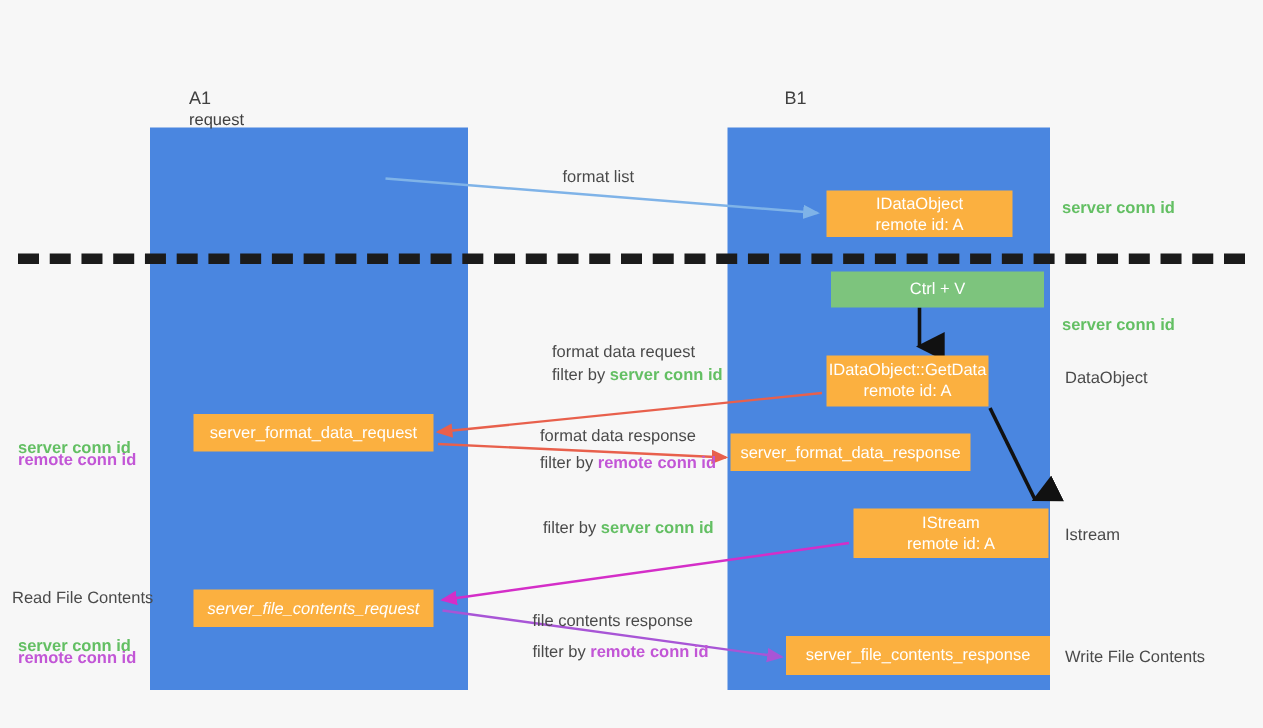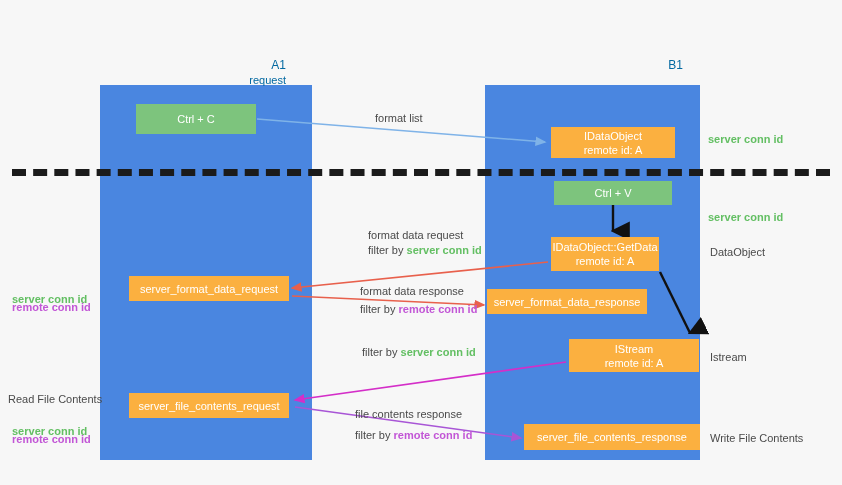--- a/index.html
+++ b/index.html
@@ -28,22 +28,22 @@
     width: 842px;
     text-align: center;
     color: #5a5a5a;
     font-size: 15px;
     line-height: 21px;
   }
 
   
   .col-head {
     position: absolute;
-    text-align: right;
-    color: #0369a1;
+    text-align: left;
+    color: #404040;
     font-size: 12px;
     line-height: 15px;
     width: 160px;
   }
   .col-head .big { font-size: 12px; }
   .col-head .sub { font-size: 11px; }
 
   
   .lane {
     position: absolute;
@@ -156,30 +156,27 @@
 
     <line x1="292" y1="296" x2="484" y2="305" stroke="#e8604c" stroke-width="1.6" marker-end="url(#ah-red)"></line>
 
     <line x1="566" y1="362" x2="295" y2="400" stroke="#d42ec8" stroke-width="1.6" marker-end="url(#ah-magenta)"></line>
 
     <line x1="295" y1="407" x2="521" y2="438" stroke="#a855d6" stroke-width="1.6" marker-end="url(#ah-purple)"></line>
   </svg>
 
   <div class="divider"></div>
 
-  <div class="box green" style="left:136px; top:104px; width:120px; height:30px;">
-    <span>Ctrl + C</span>
-  </div>
 
   <div class="box orange" style="left:551px; top:127px; width:124px; height:31px;">
     <span>IDataObject</span>
     <span class="l2">remote id: A</span>
   </div>
 
-  <div class="box green" style="left:554px; top:181px; width:118px; height:24px;">
+  <div class="box green" style="left:554px; top:181px; width:142px; height:24px;">
     <span>Ctrl + V</span>
   </div>
 
   <div class="box orange" style="left:551px; top:237px; width:108px; height:34px;">
     <span>IDataObject::GetData</span>
     <span class="l2">remote id: A</span>
   </div>
 
   <div class="box orange" style="left:569px; top:339px; width:130px; height:33px;">
     <span>IStream</span>
@@ -187,21 +184,21 @@
   </div>
 
   <div class="box orange" style="left:129px; top:276px; width:160px; height:25px;">
     <span>server_format_data_request</span>
   </div>
 
   <div class="box orange" style="left:487px; top:289px; width:160px; height:25px;">
     <span>server_format_data_response</span>
   </div>
 
-  <div class="box orange" style="left:129px; top:393px; width:160px; height:25px;">
+  <div class="box orange" style="left:129px; top:393px; width:160px; height:25px;font-style:italic;">
     <span>server_file_contents_request</span>
   </div>
 
   <div class="box orange" style="left:524px; top:424px; width:176px; height:26px;">
     <span>server_file_contents_response</span>
   </div>
 
   <div class="side-label green-txt" style="left:708px; top:132px;">server conn id</div>
   <div class="side-label green-txt" style="left:708px; top:210px;">server conn id</div>
   <div class="side-label plain-txt" style="left:710px; top:245px;">DataObject</div>

